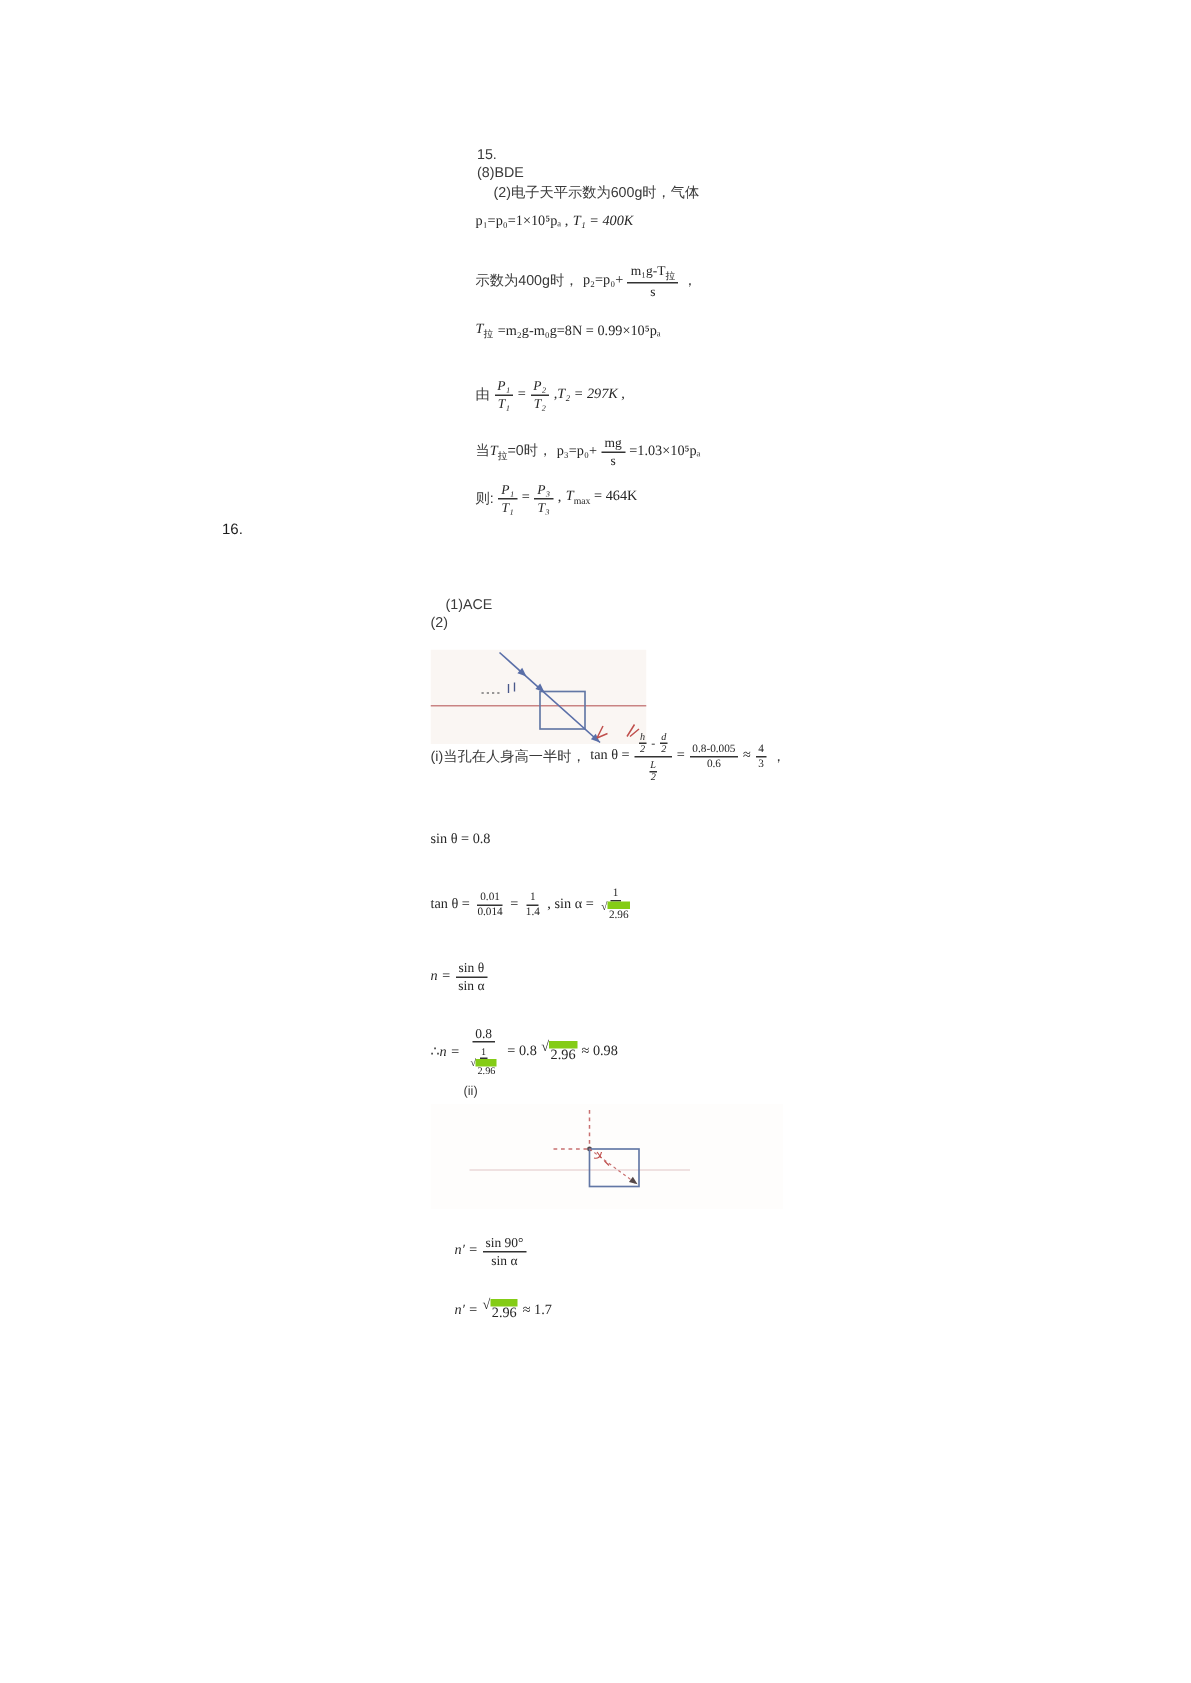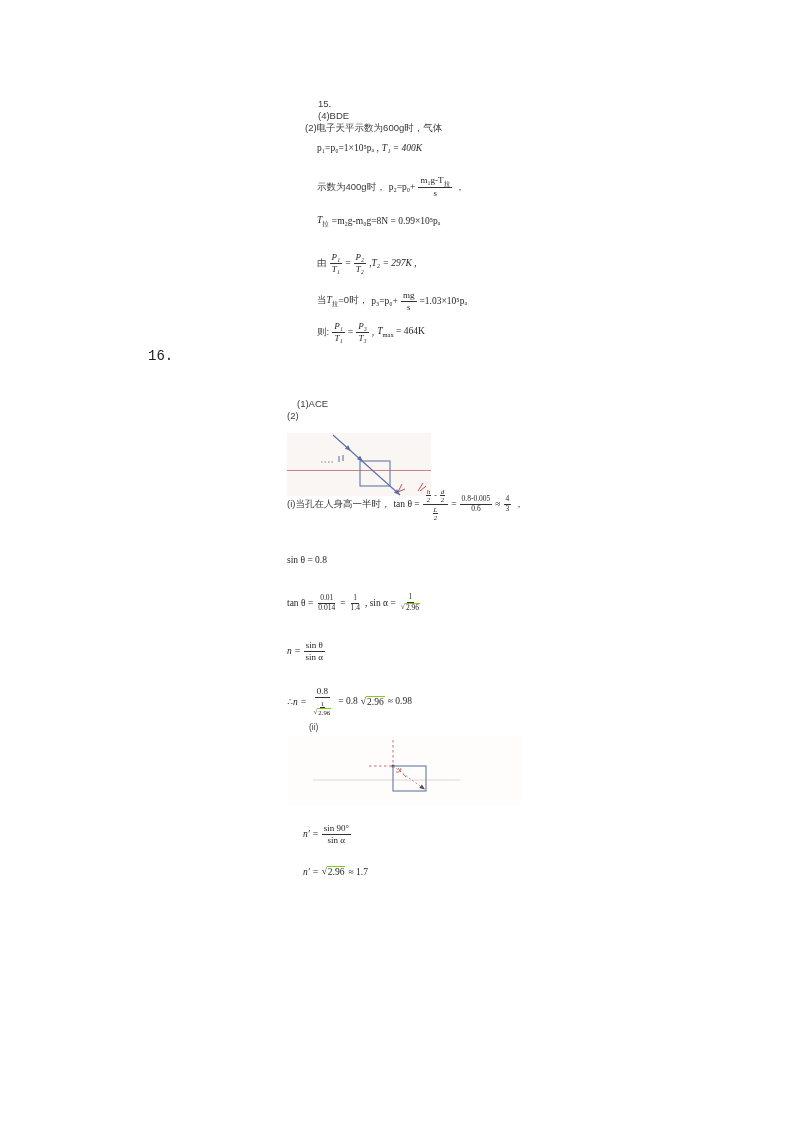--- a/index.html
+++ b/index.html
@@ -16,32 +16,32 @@
   sub.s{font-size:6.5px;line-height:1;}
   .frac{display:inline-flex;flex-direction:column;align-items:center;line-height:1.15;font-size:9px;text-align:center;}
   .frac>.num{display:block;border-bottom:1px solid #333;padding:0 2px;}
   .frac>.den{display:block;padding:0 2px;}
   .frac.sm{font-size:7.5px;}
   .frac.mini{font-size:6.8px;line-height:1.05;}
   .frac.mini>.num{padding:0 1px;}
   .frow{display:inline-flex;align-items:center;gap:2px;}
   .sqrt{display:inline-flex;align-items:flex-start;}
   .sqrt .sign{transform:translateY(-0.5px);}
-  .sqrt .rad{border-top:1px solid #84cc16;padding:0 1px;}
-  .qnum16{font-family:Liberation Mono, monospace;font-size:14px;color:#1c1c1c;}
+  .sqrt .rad{border-top:5px solid #84cc16;padding:0 1px;}
+  .qnum16{font-family:Liberation Sans, sans-serif;font-size:10px;color:#1c1c1c;}
   svg{display:block;}
 </style>
 </head>
 <body>
 
 <div class="page">
 
   <div class="abs cn" style="left:318px;top:98px">15.</div>
-  <div class="abs cn" style="left:318px;top:110px">(4)BDE</div>
-  <div class="abs cn" style="left:305px;top:122px">(2)电子天平示数为600g时，气体</div>
+  <div class="abs cn" style="left:318px;top:110px">(8)BDE</div>
+  <div class="abs cn" style="left:329px;top:122px">(2)电子天平示数为600g时，气体</div>
 
   <div class="fline" style="left:317px;top:143px">
     <span>p₁=p₀=1×10⁵pₐ ,</span>
     <span class="it">T₁ = 400K</span>
   </div>
 
   <div class="fline" style="left:317px;top:176px;height:22px">
     <span class="cn">示数为400g时，</span>
     <span>p₂=p₀+</span>
     <span class="frac">

